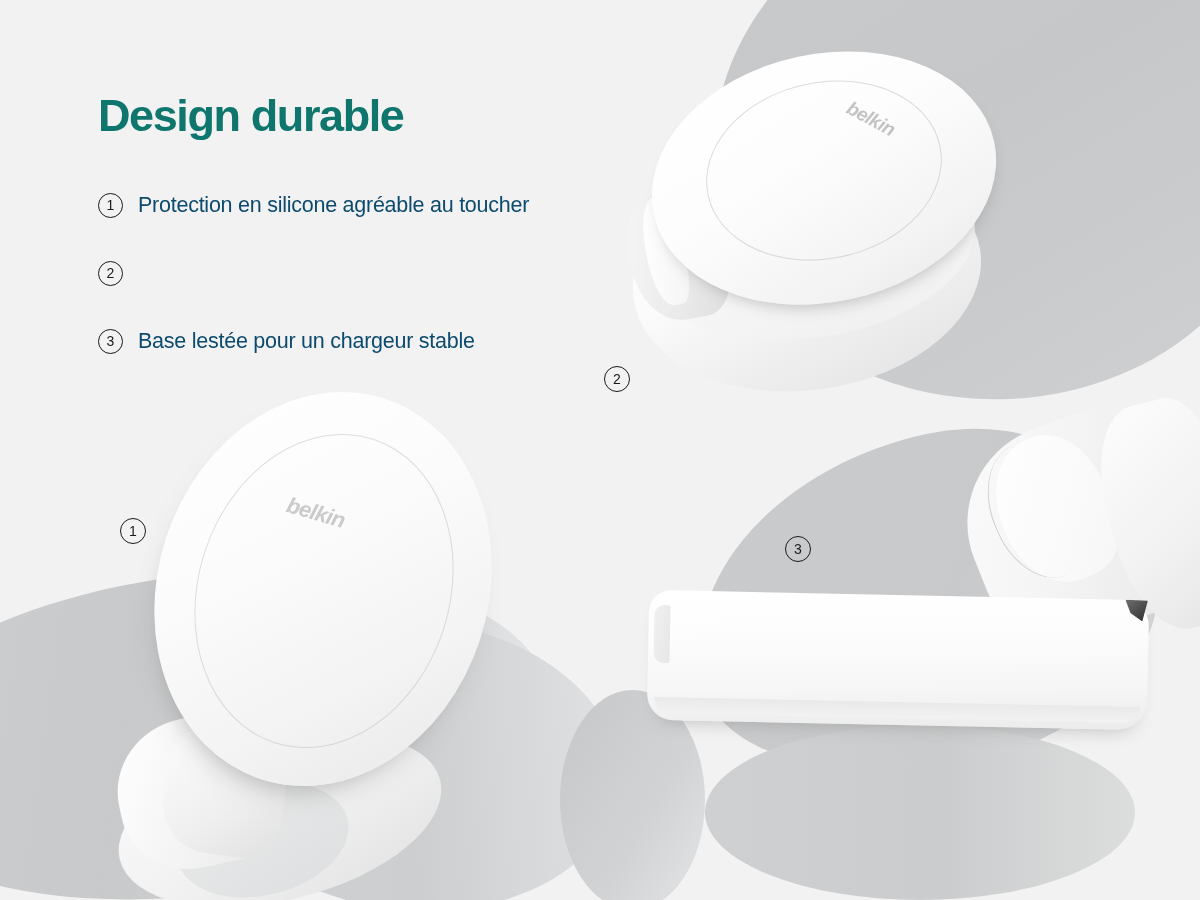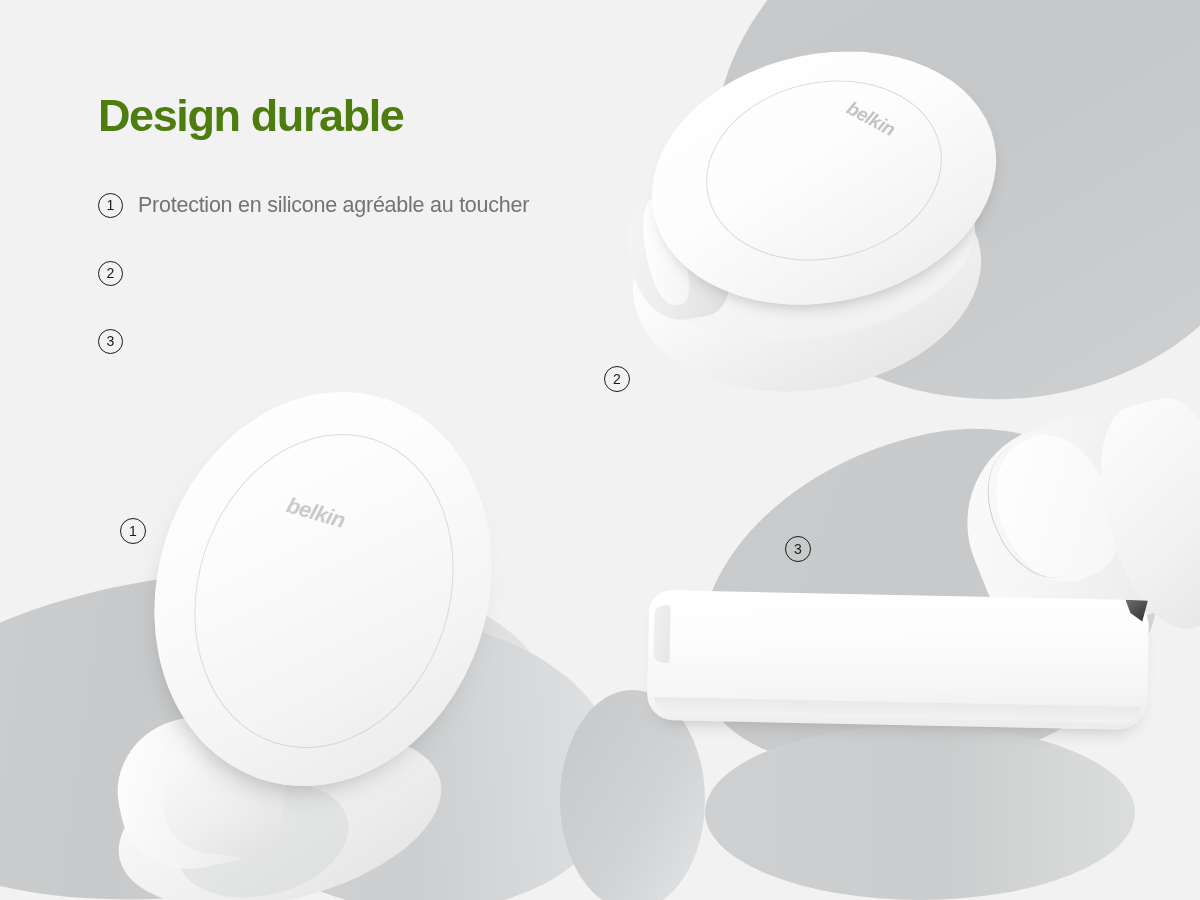--- a/index.html
+++ b/index.html
@@ -8,32 +8,32 @@
     background:#f2f2f2;
     font-family:"Liberation Sans",sans-serif;
     overflow:hidden;position:relative;
   }
   .stage{position:absolute;inset:0;overflow:hidden;}
 
   
   .headline{
     position:absolute;left:98px;top:93px;
     font-size:45px;font-weight:bold;letter-spacing:-1.4px;
-    color:#4d7c0f;line-height:1;white-space:nowrap;
+    color:#0f766e;line-height:1;white-space:nowrap;
   }
   .features{position:absolute;left:98px;top:190px;width:560px;}
   .feature{display:flex;align-items:center;height:30px;margin-bottom:38px;}
   .badge-inline{
     width:25px;height:25px;border:1.5px solid #1a1a1a;border-radius:50%;
     display:flex;align-items:center;justify-content:center;
     font-size:14px;color:#1a1a1a;flex:none;line-height:1;
     box-sizing:border-box;
   }
   .feature-label{
-    margin-left:15px;font-size:21.5px;color:#737373;letter-spacing:-0.25px;
+    margin-left:15px;font-size:21.5px;color:#0c4a6e;letter-spacing:-0.25px;
     white-space:nowrap;
   }
 
   
   .callout{
     position:absolute;width:26px;height:26px;box-sizing:border-box;
     border:1.5px solid #1a1a1a;border-radius:50%;
     display:flex;align-items:center;justify-content:center;
     font-size:14px;color:#1a1a1a;line-height:1;z-index:40;
   }
@@ -271,20 +271,21 @@
       <span class="badge-inline">1</span>
       <span class="feature-label">Protection en silicone agréable au toucher</span>
     </div>
 
     <div class="feature">
       <span class="badge-inline">2</span>
     </div>
 
     <div class="feature">
       <span class="badge-inline">3</span>
+      <span class="feature-label">Base lestée pour un chargeur stable</span>
     </div>
 
   </div>
 
   <div class="callout" id="callout-1">1</div>
   <div class="callout" id="callout-2">2</div>
   <div class="callout" id="callout-3">3</div>
 
 </div>
 

